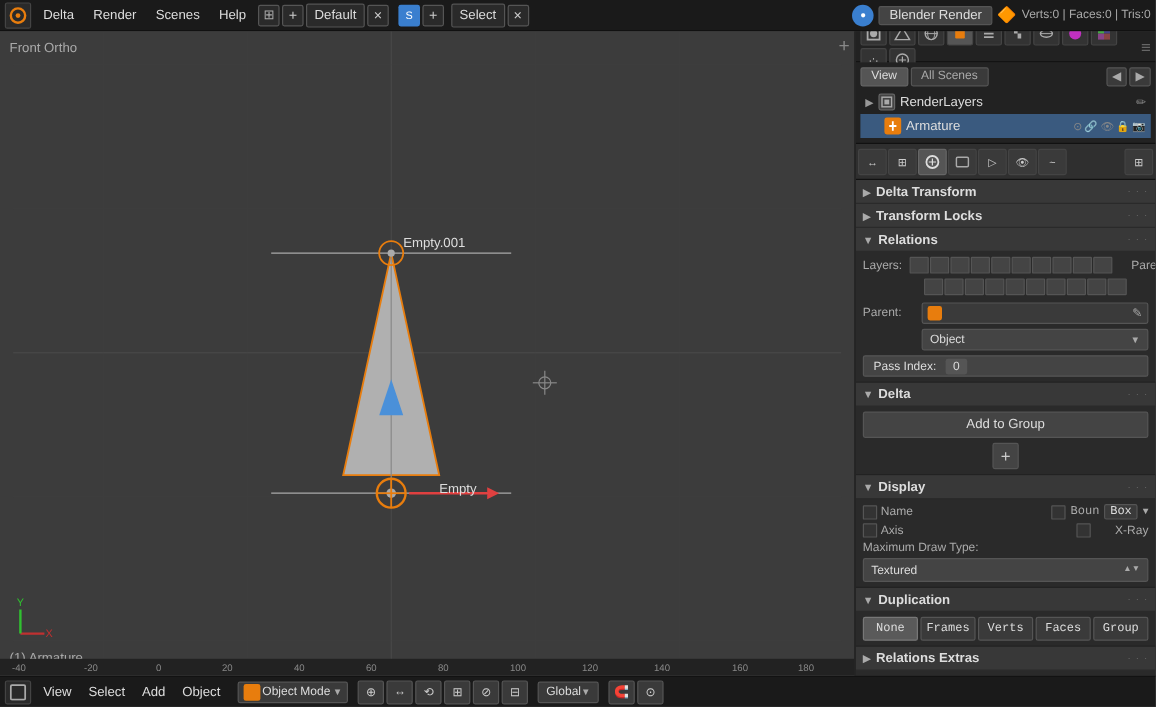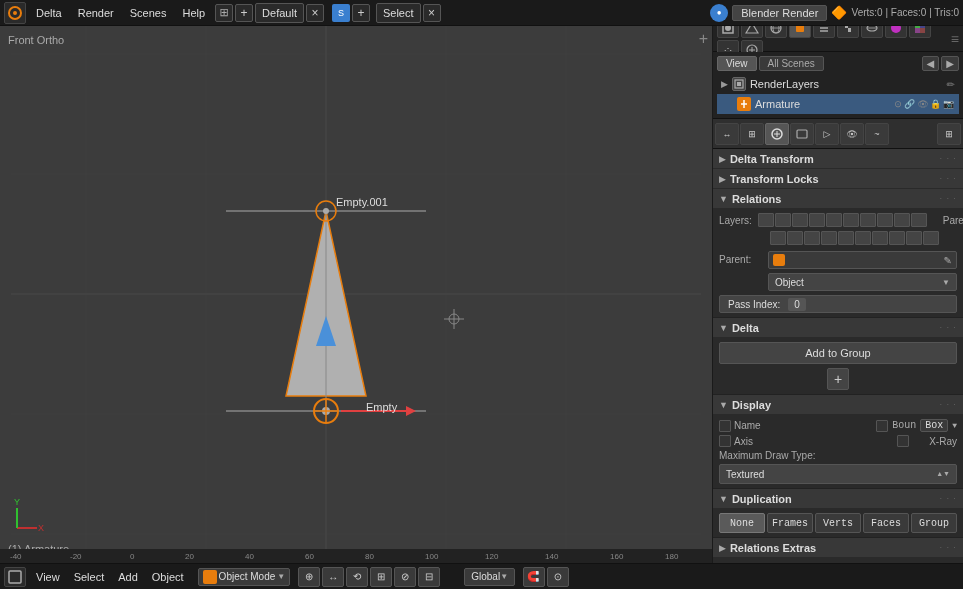--- a/index.html
+++ b/index.html
@@ -102,21 +102,21 @@
     #bottom-bar { height: 26px; background: #1a1a1a; border-top: 1px solid #111; display: flex; align-items: center; gap: 4px; padding: 0 4px; }
     .bottom-icon { width: 22px; height: 20px; background: #2a2a2a; border: 1px solid #444; border-radius: 2px; display: flex; align-items: center; justify-content: center; color: #ccc; font-size: 9px; cursor: pointer; }
     .bottom-menu { display: flex; gap: 2px; }
     .bottom-menu-item { padding: 2px 6px; color: #ddd; cursor: pointer; font-size: 11px; }
     .mode-select { display: flex; align-items: center; background: #3a3a3a; border: 1px solid #555; border-radius: 2px; height: 18px; padding: 0 4px; gap: 2px; cursor: pointer; margin-left: 4px; }
     .mode-icon { width: 14px; height: 14px; background: #e87d0d; border-radius: 2px; }
     .mode-text { font-size: 10px; color: #ddd; }
     .mode-arrow { color: #aaa; font-size: 8px; }
     .bottom-tools { display: flex; gap: 2px; margin-left: 4px; }
     .bottom-tool-btn { width: 22px; height: 20px; background: #3a3a3a; border: 1px solid #555; border-radius: 2px; display: flex; align-items: center; justify-content: center; cursor: pointer; font-size: 10px; color: #ccc; }
-    .global-select { display: flex; align-items: center; background: #3a3a3a; border: 1px solid #555; border-radius: 2px; height: 18px; padding: 0 6px; cursor: pointer; margin-left: 20px; }
+    .global-select { display: flex; align-items: center; background: #3a3a3a; border: 1px solid #555; border-radius: 2px; height: 18px; padding: 0 6px; cursor: pointer; margin-left: 4px; }
     .global-text { font-size: 10px; color: #ddd; }
     .global-arrow { color: #aaa; font-size: 8px; }
     .bottom-right-icons { display: flex; gap: 2px; margin-left: 4px; }
 
     
     #viewport-svg { position: absolute; top: 0; left: 0; width: 100%; height: 100%; }
   </style>
 </head>
 <body>
 

